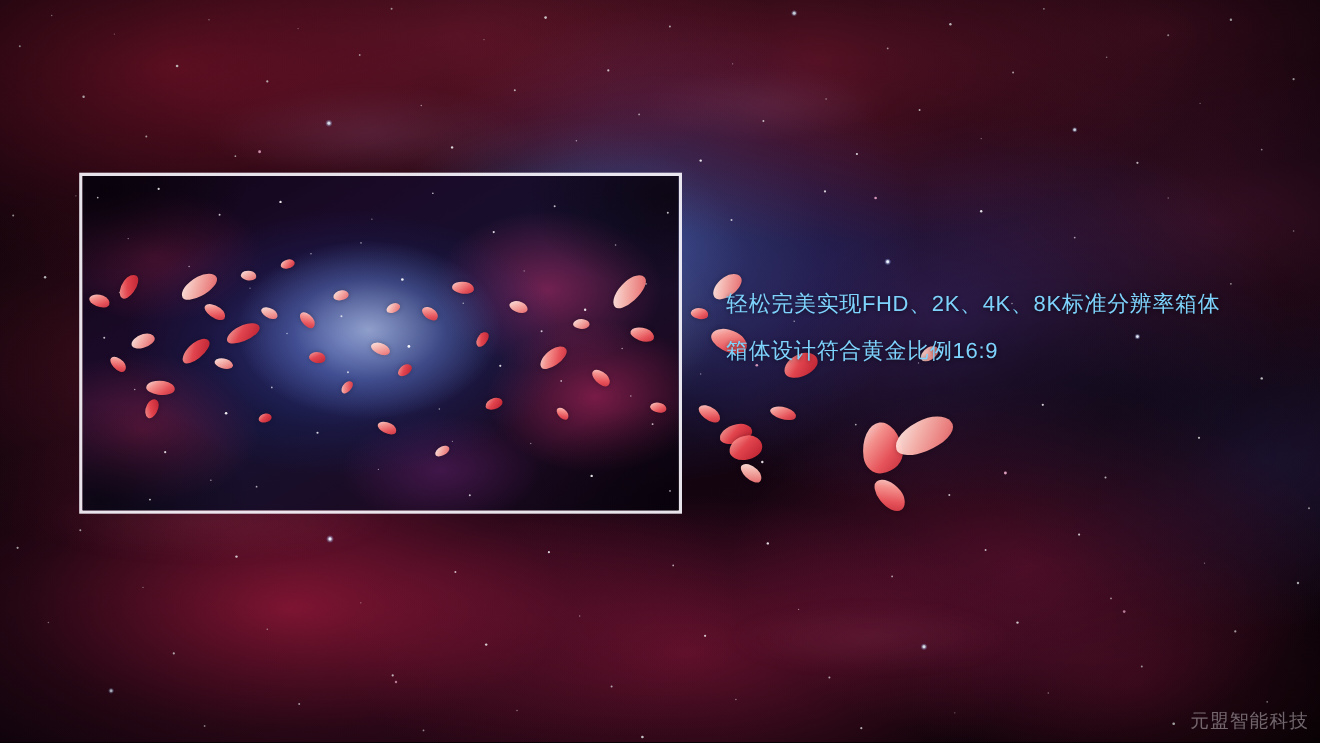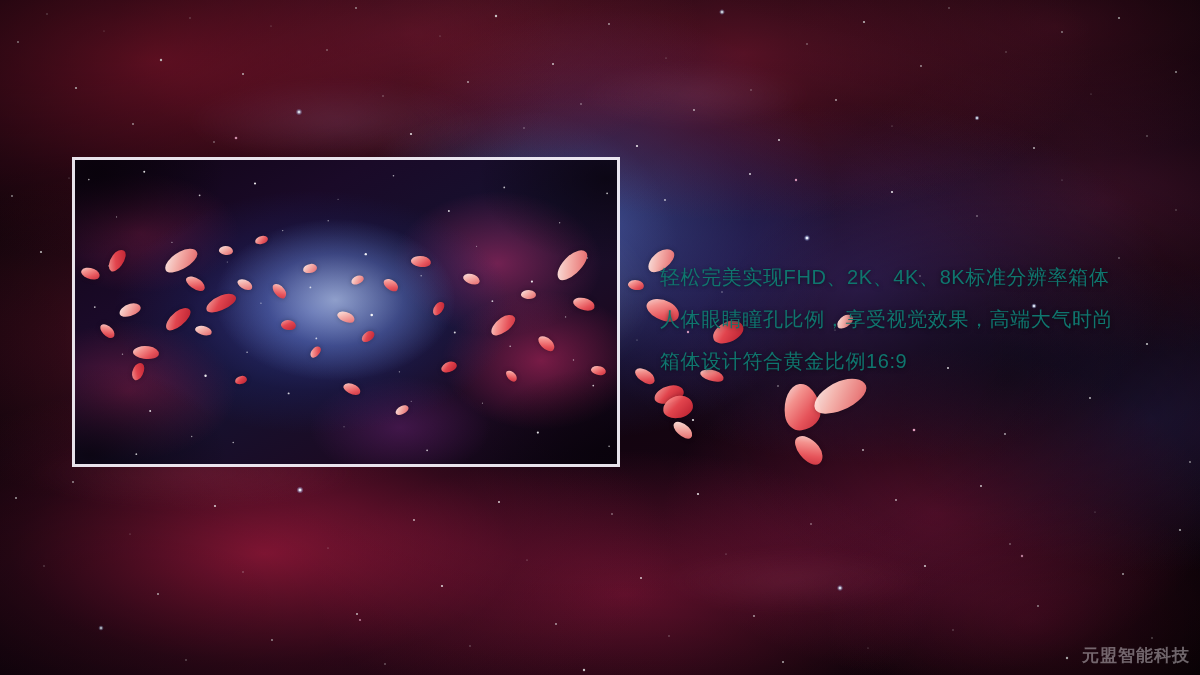--- a/index.html
+++ b/index.html
@@ -122,32 +122,31 @@
   }
   #body-copy {
     position:absolute;
     left:660px; top:256px;
     width:520px;
   }
   .copy-line {
     font-size:20px;
     line-height:42px;
     letter-spacing:0.6px;
-    color:#0f766e;
+    color:#7dd3fc;
     white-space:nowrap;
     text-shadow:0 1px 4px rgba(0,0,0,0.55);
   }
   #watermark {
     position:absolute;
     right:10px; bottom:8px;
     font-size:17px;
     letter-spacing:1px;
     color:rgba(205,200,205,0.50);
     white-space:nowrap;
-    font-weight:bold;
   }
 </style>
 </head>
 <body>
 
 <div id="stage">
 
   <div class="bg-base"></div>
   <div class="bg-wisps"></div>
   <div class="bg-dark-right"></div>
@@ -424,19 +423,18 @@
   <div class="petal pale" style="left:672px; top:424px; width:22px; height:12px; transform:rotate(44deg);"></div>
   <div class="petal" style="left:784px; top:384px; width:36px; height:46px; transform:rotate(-8deg); border-radius:52% 48% 60% 40% / 64% 62% 38% 36%;"></div>
   <div class="petal pale" style="left:812px; top:382px; width:56px; height:28px; transform:rotate(-22deg);"></div>
   <div class="petal" style="left:792px; top:440px; width:34px; height:20px; transform:rotate(52deg);"></div>
   <div class="petal pale" style="left:836px; top:316px; width:18px; height:11px; transform:rotate(-30deg);"></div>
   <div class="petal" style="left:628px; top:280px; width:16px; height:10px; transform:rotate(14deg);"></div>
 
 
   <div id="body-copy">
     <div class="copy-line">轻松完美实现FHD、2K、4K、8K标准分辨率箱体</div>
-    <div class="copy-line">人体眼睛瞳孔比例，享受视觉效果，高端大气时尚</div>
     <div class="copy-line">箱体设计符合黄金比例16:9</div>
   </div>
 
   <div id="watermark">元盟智能科技</div>
 
 </div>
 
 </body></html>

